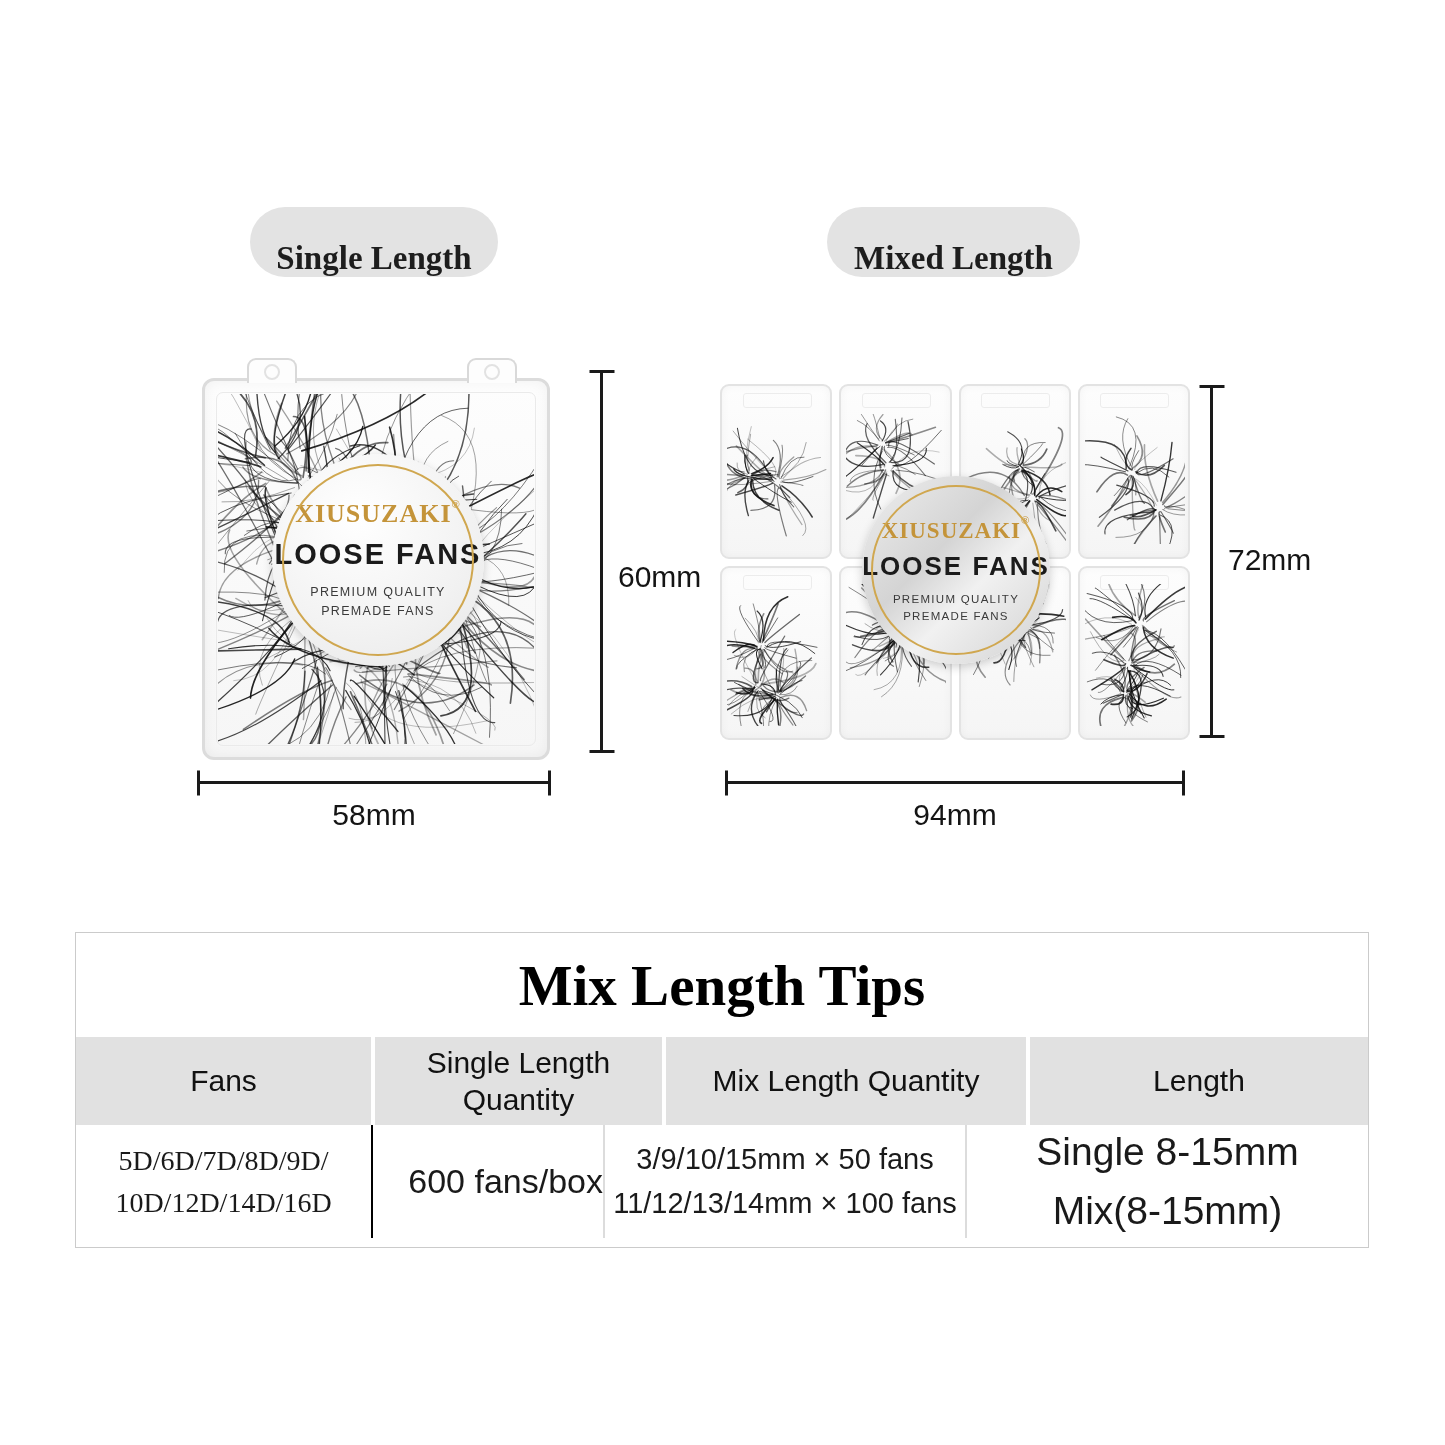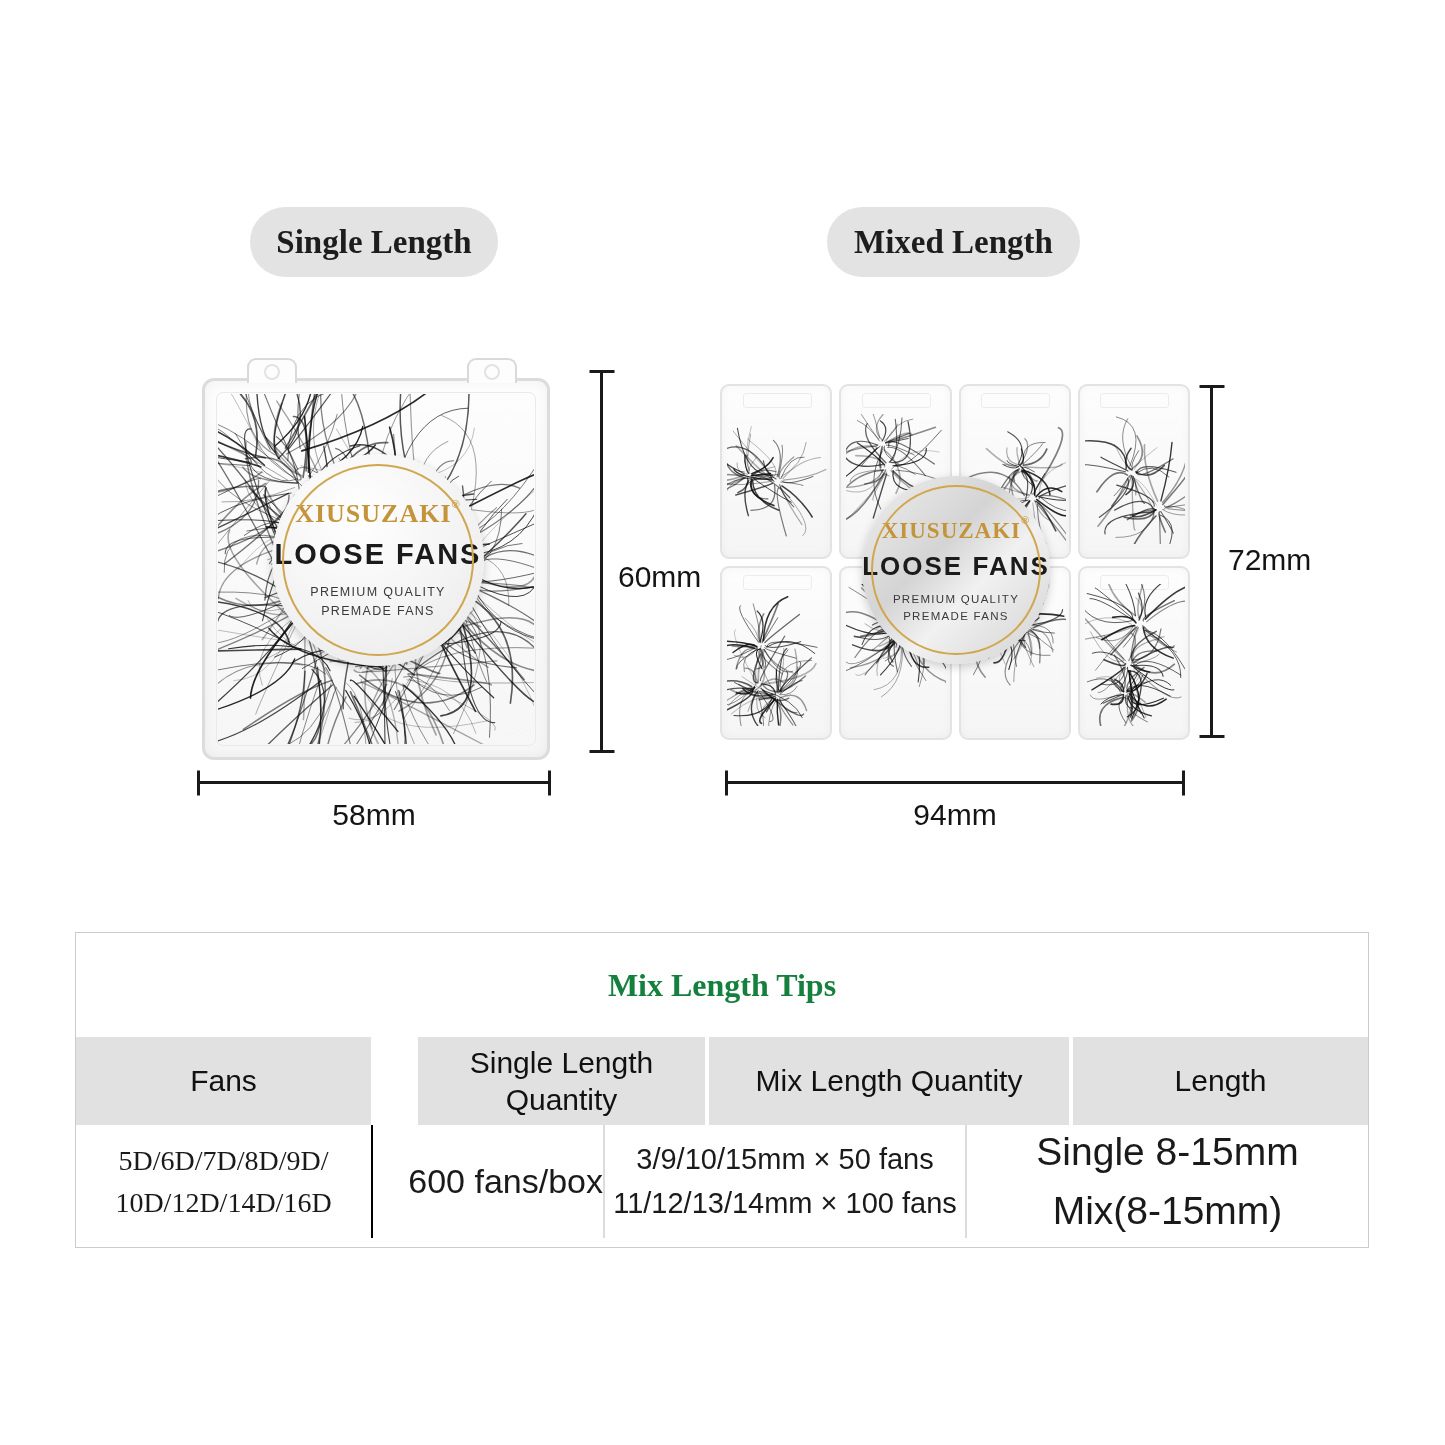--- a/index.html
+++ b/index.html
@@ -1,21 +1,21 @@
 <!DOCTYPE html>
 <html style="--gold: #d0a74f; --brand_gold: #c4943a; --pill_bg: #e3e3e3; --header_bg: #e1e1e1; --table_border: #cbcbcb; --dim_line: #1a1a1a; --ink: #1a1a1a;"><head>
 <meta charset="utf-8">
 <style>
   html,body{margin:0;padding:0;background:#ffffff;}
   .canvas{position:relative;width:1445px;height:1445px;background:#fff;overflow:hidden;
           font-family:"Liberation Sans",sans-serif;color:var(--ink,#1a1a1a);}
 
   
   .pill{position:absolute;height:70px;border-radius:38px;background:var(--pill_bg,#e3e3e3);
-        display:flex;align-items:center;justify-content:center;
+        display:flex;align-items:flex-end;justify-content:center;
         font-family:"Liberation Serif",serif;font-weight:700;font-size:33px;color:#1d1d1d;}
   .pill-left{left:250px;top:207px;width:248px;}
   .pill-right{left:827px;top:207px;width:253px;}
 
   
   .boxL{position:absolute;left:202px;top:378px;width:342px;height:376px;
         border:3px solid #dcdcdc;border-radius:12px;background:linear-gradient(#fdfdfd,#f6f6f6);
         box-shadow:inset 0 0 14px rgba(0,0,0,0.05);z-index:1;}
   .boxL .rim{position:absolute;inset:11px;border:1.5px solid #eaeaea;border-radius:7px;}
   .hinge{position:absolute;top:-23px;width:46px;height:23px;background:#fdfdfd;
@@ -63,25 +63,25 @@
   .dim-h{position:absolute;height:3px;background:var(--dim_line,#1a1a1a);z-index:2;}
   .dim-h::before,.dim-h::after{content:'';position:absolute;top:50%;transform:translateY(-50%);
         height:25px;width:3px;background:var(--dim_line,#1a1a1a);}
   .dim-h::before{left:0}.dim-h::after{right:0}
   .dim-label{position:absolute;font-size:30px;color:#141414;z-index:2;}
 
   
   .spec{position:absolute;left:75px;top:932px;width:1294px;height:316px;
         border:1.5px solid var(--table_border,#cbcbcb);box-sizing:border-box;background:#fff;}
   .t-title{height:104px;display:flex;align-items:center;justify-content:center;
-        font-family:"Liberation Serif",serif;font-weight:700;font-size:32px;color:#15803d;}
+        font-family:"Liberation Serif",serif;font-weight:700;font-size:57px;color:#000000;}
   .t-head{display:flex;gap:4px;height:88px;background:#fff;}
   .t-hcell{background:var(--header_bg,#e1e1e1);display:flex;align-items:center;justify-content:center;
         text-align:center;font-size:30px;color:#111;line-height:1.25;box-sizing:border-box;padding:0 30px;}
-  .hc1{width:295px;}.hc2{width:287px;margin-left:43px;}.hc3{width:360px;}.hc4{flex:1;}
+  .hc1{width:295px;}.hc2{width:287px;}.hc3{width:360px;}.hc4{flex:1;}
   .t-body{display:flex;height:113px;}
   .t-cell{display:flex;flex-direction:column;align-items:center;justify-content:center;
         text-align:center;box-sizing:border-box;line-height:1.5;}
   .bc1{width:297px;border-right:2px solid #000000;font-family:"Liberation Serif",serif;font-size:28px;}
   .bc2{width:232px;border-right:2px solid #dcdcdc;font-size:34px;align-items:flex-end;}
   .bc3{width:362px;border-right:2px solid #dcdcdc;font-size:29px;}
   .bc4{flex:1;font-size:39px;}
 </style>
 </head>
 <body>

